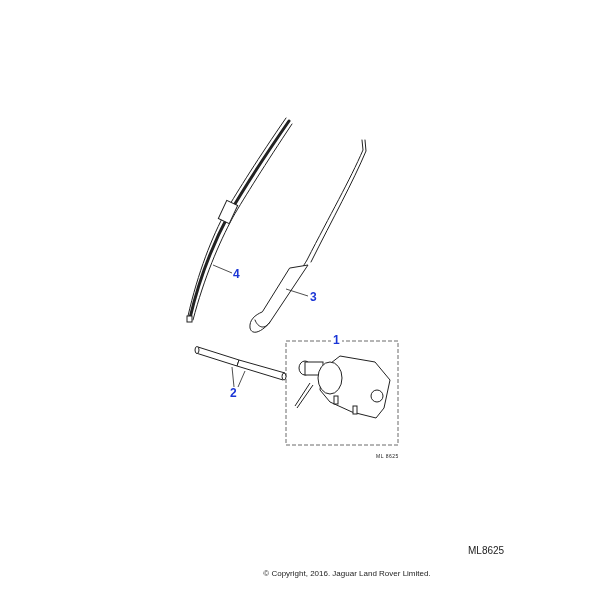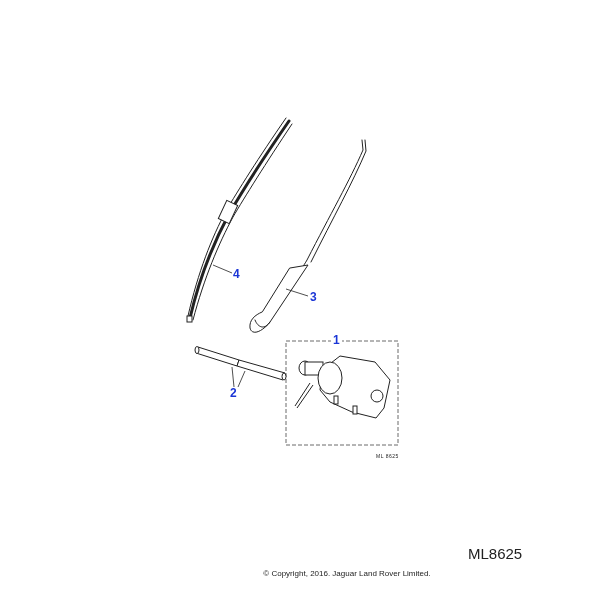--- a/index.html
+++ b/index.html
@@ -1,20 +1,20 @@
 <!DOCTYPE html>
 <html><head>
 <meta charset="utf-8">
 <style>
   html, body { margin: 0; padding: 0; background: #ffffff; }
   body { width: 600px; height: 600px; position: relative; overflow: hidden; font-family: "Liberation Sans", sans-serif; }
   #diagram { position: absolute; left: 0; top: 0; width: 600px; height: 600px; }
   .callout { position: absolute; color: #1a35d6; font-weight: bold; font-size: 12px; font-family: "Liberation Sans", sans-serif; }
   .small-ref { position: absolute; font-size: 5px; color: #222; font-family: "Liberation Sans", sans-serif; letter-spacing: 0.5px; }
-  .ref-code { position: absolute; font-size: 15px; color: #222; font-family: "Liberation Sans", sans-serif; padding-left: 41px; }
+  .ref-code { position: absolute; font-size: 10px; color: #222; font-family: "Liberation Sans", sans-serif; padding-left: 41px; }
   .copyright { position: absolute; width: 600px; left: 0; text-align: center; font-size: 8px; color: #222; font-family: "Liberation Sans", sans-serif; }
 </style>
 </head>
 <body>
 
 <svg id="diagram" viewBox="0 0 600 600" xmlns="http://www.w3.org/2000/svg">
 
   <g fill="none" stroke="#222" stroke-linecap="round">
     <path d="M289,121 C262,160 240,195 229,214 C215,240 200,275 190,318" stroke-width="3"></path>
     <path d="M286,118 C259,157 237,192 226,211 C212,237 198,272 188,316" stroke-width="1"></path>

